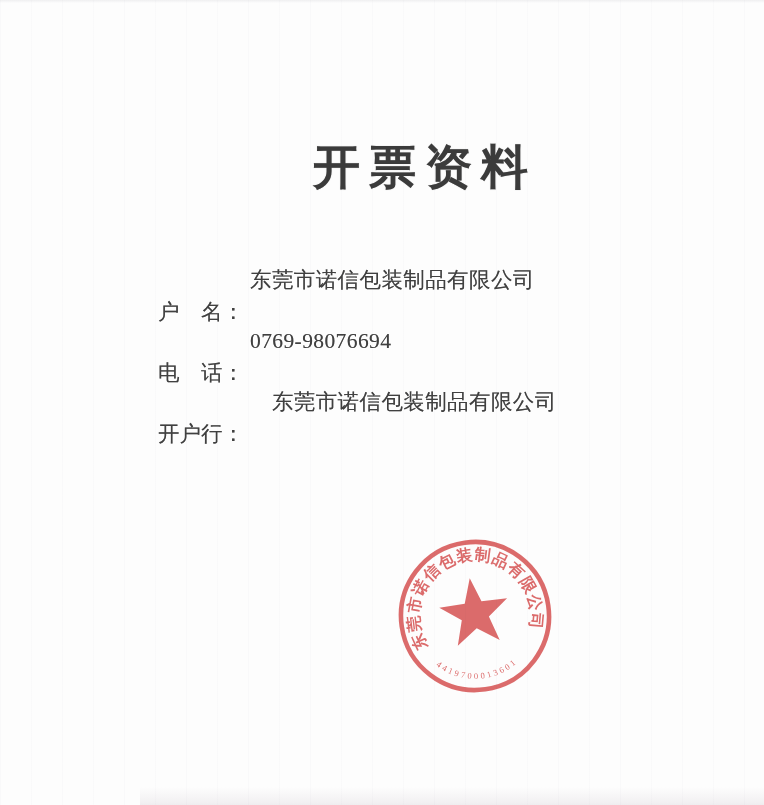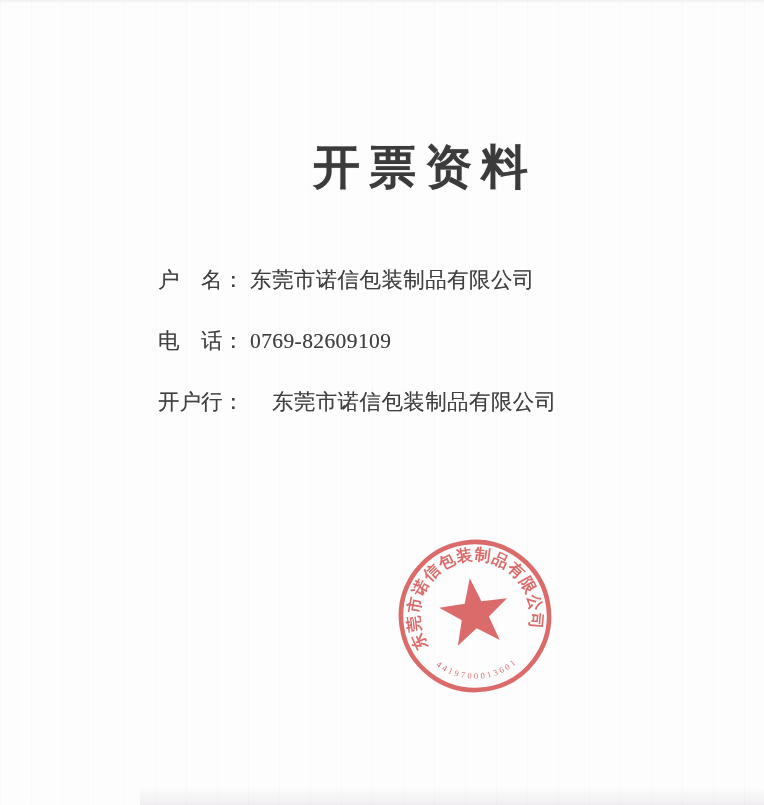--- a/index.html
+++ b/index.html
@@ -64,20 +64,21 @@
     display: flex;
     align-items: flex-start;
     height: 61px;
     font-size: 21.5px;
     line-height: 1.2;
     text-shadow: 0 0 0.6px rgba(64,64,64,0.5);
   }
   .field-label {
     white-space: pre;
     flex: 0 0 auto;
+    margin-top: 32px;
   }
   .field-value {
     white-space: pre;
     letter-spacing: 0.4px;
     padding-left: 6px;
   }
   .seal {
     position: absolute;
     left: 382px;
     top: 523px;
@@ -112,21 +113,21 @@
 
   <div class="doc-title">开票资料</div>
 
   <div class="fields">
     <div class="row">
       <span class="field-label">户　名：</span>
       <span class="field-value">东莞市诺信包装制品有限公司</span>
     </div>
     <div class="row">
       <span class="field-label">电　话：</span>
-      <span class="field-value">0769-82609109</span>
+      <span class="field-value">0769-98076694</span>
     </div>
     <div class="row">
       <span class="field-label">开户行：</span>
       <span class="field-value">　东莞市诺信包装制品有限公司</span>
     </div>
   </div>
 
   <svg class="seal" viewBox="-93 -93 186 186" xmlns="http://www.w3.org/2000/svg">
     <defs>
       <path id="nameArc" d="M -50.75 23.67 A 56 56 0 1 1 50.75 23.67" fill="none"></path>

